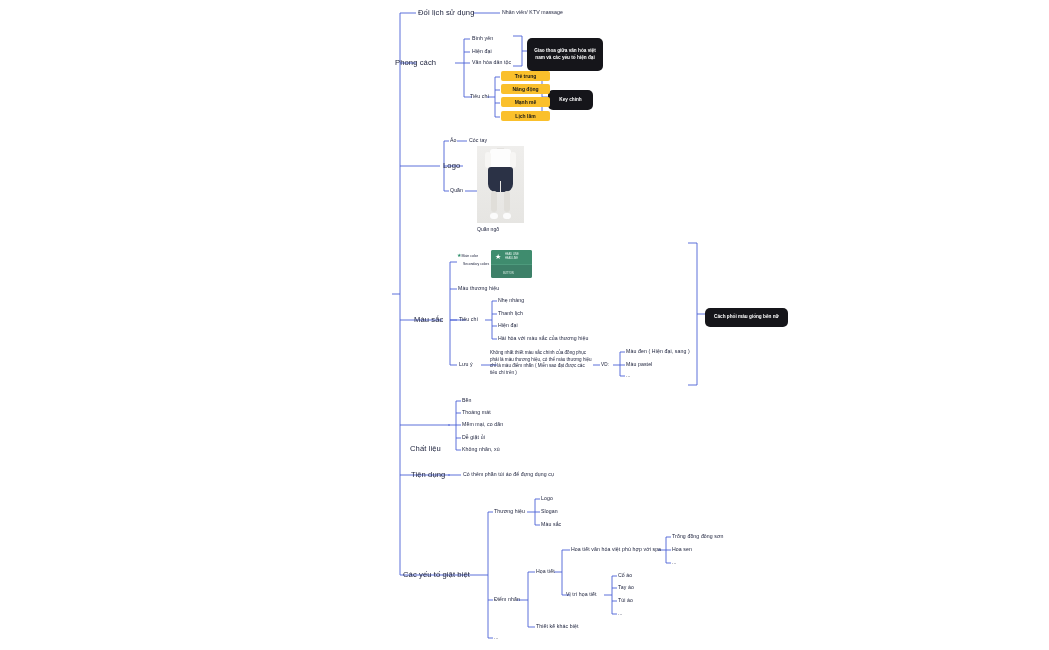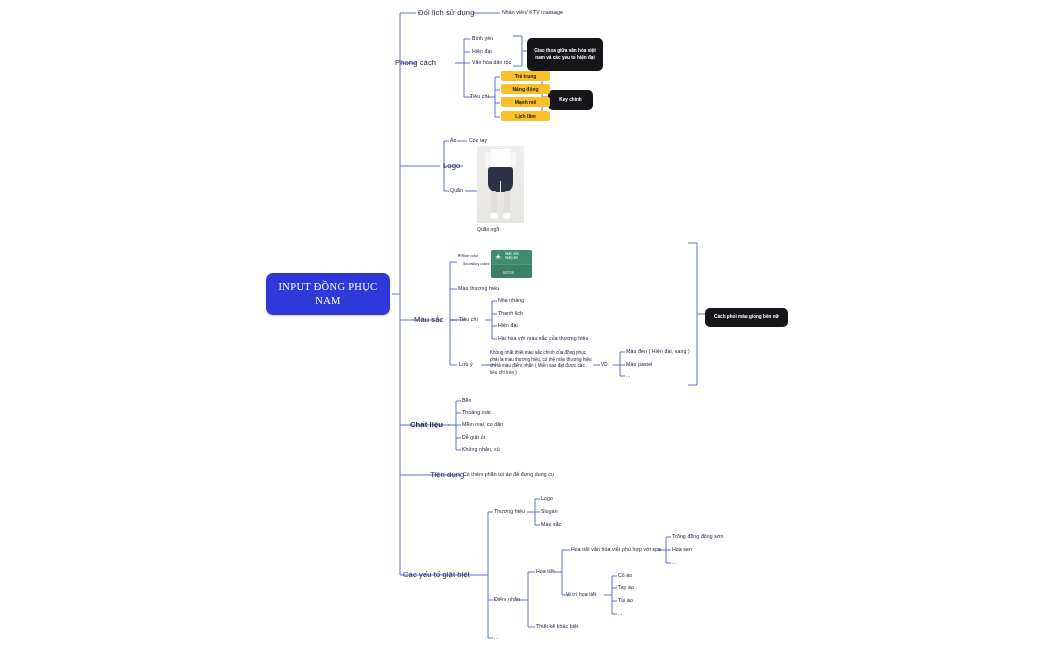--- a/index.html
+++ b/index.html
@@ -184,21 +184,20 @@
 
       <path d="M604 595 H612"></path>
       <path d="M612 576 V614"></path>
       <path d="M612 576 H617"></path>
       <path d="M612 588 H617"></path>
       <path d="M612 601 H617"></path>
       <path d="M612 614 H617"></path>
     </g>
   </svg>
 
-  <div id="root-node">INPUT ĐỒNG PHỤC NAM</div>
 
   <div class="node lbl mid" style="left:418px;top:8px;">Đối lịch sử dụng</div>
   <div class="node lbl small" style="left:502px;top:9px;">Nhân viên/ KTV massage</div>
 
   <div class="node lbl mid" style="left:395px;top:58px;">Phong cách</div>
   <div class="node lbl small" style="left:472px;top:35px;">Bình yên</div>
   <div class="node lbl small" style="left:472px;top:48px;">Hiện đại</div>
   <div class="node lbl small" style="left:472px;top:59px;">Văn hóa dân tộc</div>
   <div class="node lbl small" style="left:470px;top:93px;">Tiêu chí</div>
 
@@ -254,28 +253,28 @@
 
   <div class="node lbl small" style="left:459px;top:361px;">Lưu ý</div>
   <div class="wrapbox node" style="left:490px;top:350px;width:103px;">Không nhất thiết màu sắc chính của đồng phục phải là màu thương hiệu, có thể màu thương hiệu chỉ là màu điểm nhấn ( Miễn sao đạt được các tiêu chí trên )</div>
   <div class="node lbl tiny" style="left:601px;top:362px;">VD:</div>
   <div class="node lbl small" style="left:626px;top:348px;">Màu đen ( Hiện đại, sang )</div>
   <div class="node lbl small" style="left:626px;top:361px;">Màu pastel</div>
   <div class="node lbl small" style="left:626px;top:372px;">...</div>
 
   <div class="badge" style="left:705px;top:308px;width:73px;height:13px;">Cách phối màu giống bên nữ</div>
 
-  <div class="node lbl mid" style="left:410px;top:420px;font-weight:bold;">Chất liệu</div>
+  <div class="node lbl mid" style="left:410px;top:444px;">Chất liệu</div>
   <div class="node lbl small" style="left:462px;top:397px;">Bền</div>
   <div class="node lbl small" style="left:462px;top:409px;">Thoáng mát</div>
   <div class="node lbl small" style="left:462px;top:421px;">Mềm mại, co dãn</div>
   <div class="node lbl small" style="left:462px;top:434px;">Dễ giặt ủi</div>
   <div class="node lbl small" style="left:462px;top:446px;">Không nhăn, xù</div>
 
-  <div class="node lbl mid" style="left:430px;top:470px;text-align:right;">Tiện dụng</div>
+  <div class="node lbl mid" style="left:411px;top:470px;text-align:right;">Tiện dụng</div>
   <div class="node lbl small" style="left:463px;top:471px;">Có thêm phần túi áo để đựng dụng cụ</div>
 
   <div class="node lbl mid" style="left:403px;top:570px;">Các yếu tố giặt biệt</div>
   <div class="node lbl small" style="left:494px;top:508px;">Thương hiệu</div>
   <div class="node lbl small" style="left:541px;top:495px;">Logo</div>
   <div class="node lbl small" style="left:541px;top:508px;">Slogan</div>
   <div class="node lbl small" style="left:541px;top:521px;">Màu sắc</div>
 
   <div class="node lbl small" style="left:494px;top:596px;">Điểm nhấn</div>
   <div class="node lbl small" style="left:536px;top:568px;">Họa tiết</div>

